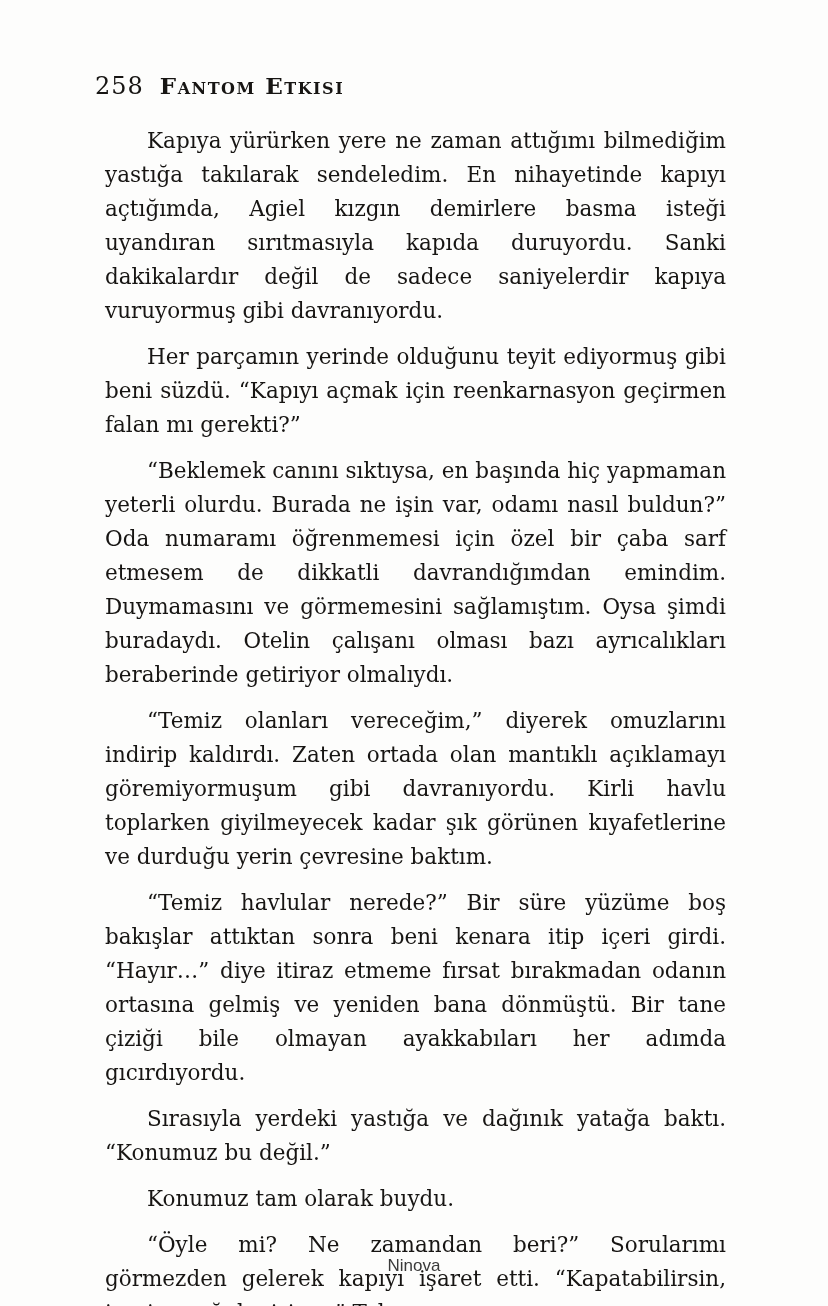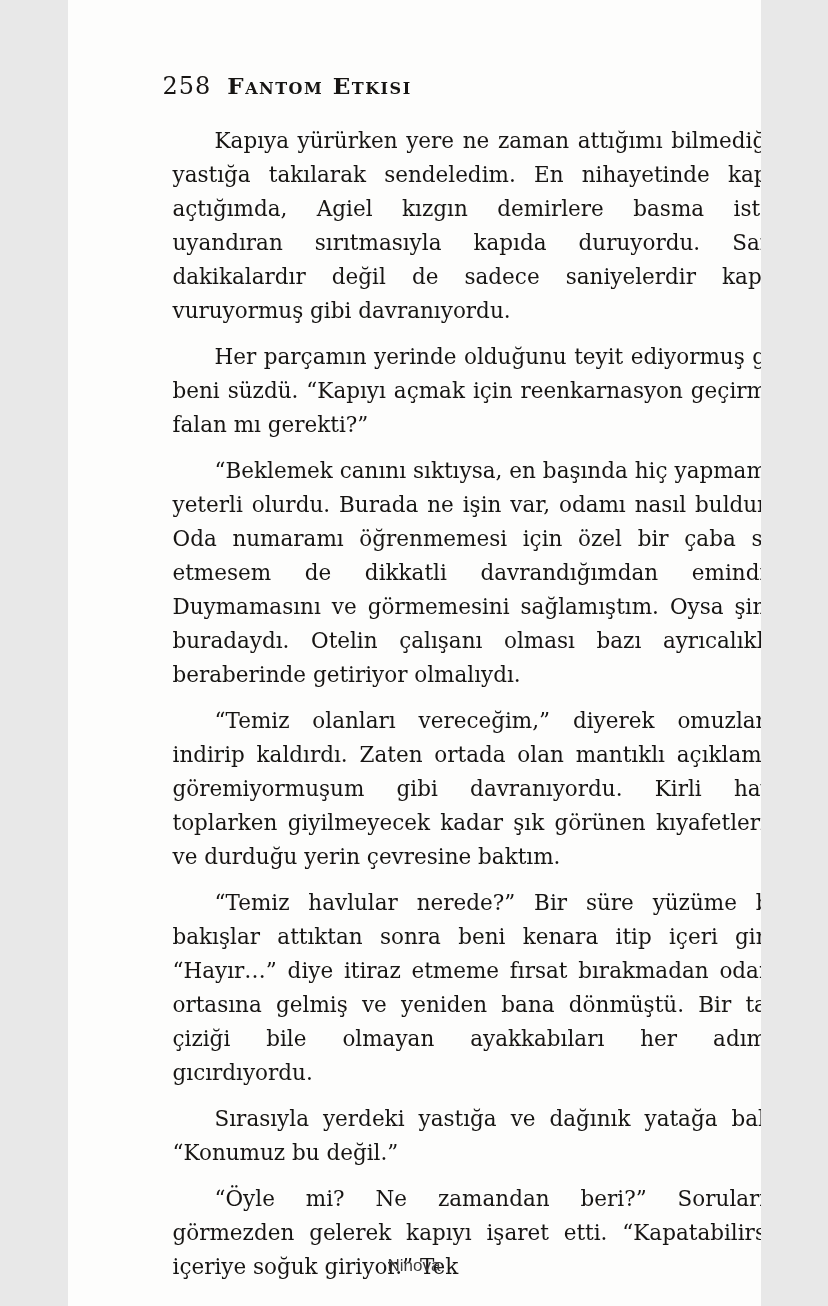--- a/index.html
+++ b/index.html
@@ -2,21 +2,21 @@
 <html><head>
 <meta charset="utf-8">
 <style>
   html, body {
     margin: 0;
     padding: 0;
     background: #e8e8e8;
   }
   .page {
     position: relative;
-    width: 693px;
+    width: 828px;
     height: 1306px;
     margin: 0 auto;
     background: #fdfdfc;
     color: #171513;
     overflow: hidden;
   }
   .running-header {
     position: absolute;
     left: 95px;
     top: 72px;
@@ -72,18 +72,19 @@
     <span class="book-title">Fantom Etkisi</span>
   </div>
 
   <div class="body-text">
     <p>Kapıya yürürken yere ne zaman attığımı bilmediğim yastığa takılarak sendeledim. En nihayetinde kapıyı açtığımda, Agiel kızgın demirlere basma isteği uyandıran sırıtmasıyla kapıda duruyordu. Sanki dakikalardır değil de sadece saniyelerdir kapıya vuruyormuş gibi davranıyordu.</p>
     <p>Her parçamın yerinde olduğunu teyit ediyormuş gibi beni süzdü. “Kapıyı açmak için reenkarnasyon geçirmen falan mı gerekti?”</p>
     <p>“Beklemek canını sıktıysa, en başında hiç yapmaman yeterli olurdu. Burada ne işin var, odamı nasıl buldun?” Oda numaramı öğrenmemesi için özel bir çaba sarf etmesem de dikkatli davrandığımdan emindim. Duymamasını ve görmemesini sağlamıştım. Oysa şimdi buradaydı. Otelin çalışanı olması bazı ayrıcalıkları beraberinde getiriyor olmalıydı.</p>
     <p>“Temiz olanları vereceğim,” diyerek omuzlarını indirip kaldırdı. Zaten ortada olan mantıklı açıklamayı göremiyormuşum gibi davranıyordu. Kirli havlu toplarken giyilmeyecek kadar şık görünen kıyafetlerine ve durduğu yerin çevresine baktım.</p>
     <p>“Temiz havlular nerede?” Bir süre yüzüme boş bakışlar attıktan sonra beni kenara itip içeri girdi. “Hayır…” diye itiraz etmeme fırsat bırakmadan odanın ortasına gelmiş ve yeniden bana dönmüştü. Bir tane çiziği bile olmayan ayakkabıları her adımda gıcırdıyordu.</p>
     <p>Sırasıyla yerdeki yastığa ve dağınık yatağa baktı. “Konumuz bu değil.”</p>
+    <p>Konumuz tam olarak buydu.</p>
     <p>“Öyle mi? Ne zamandan beri?” Sorularımı görmezden gelerek kapıyı işaret etti. “Kapatabilirsin, içeriye soğuk giriyor.” Tek</p>
   </div>
 
   <div class="footer-watermark">Ninova</div>
 
 </div>
 
 </body></html>

